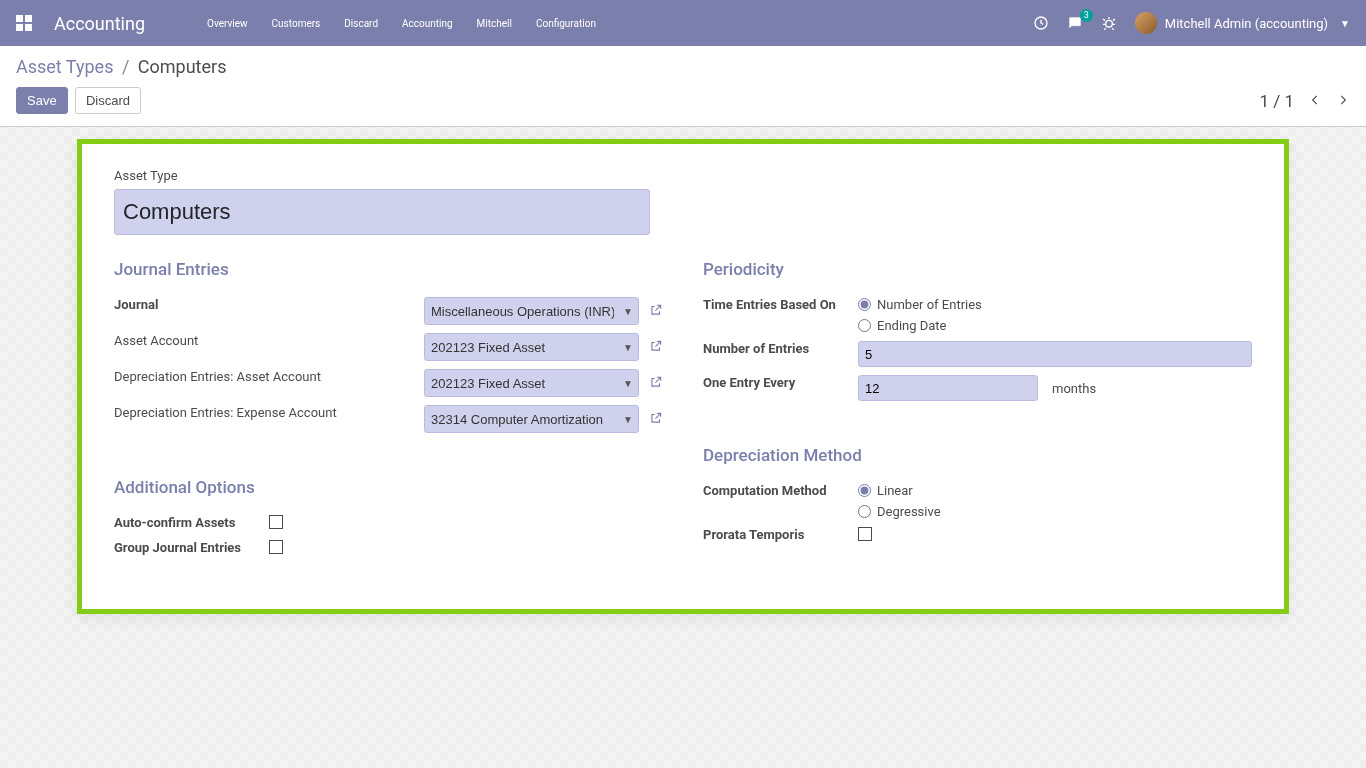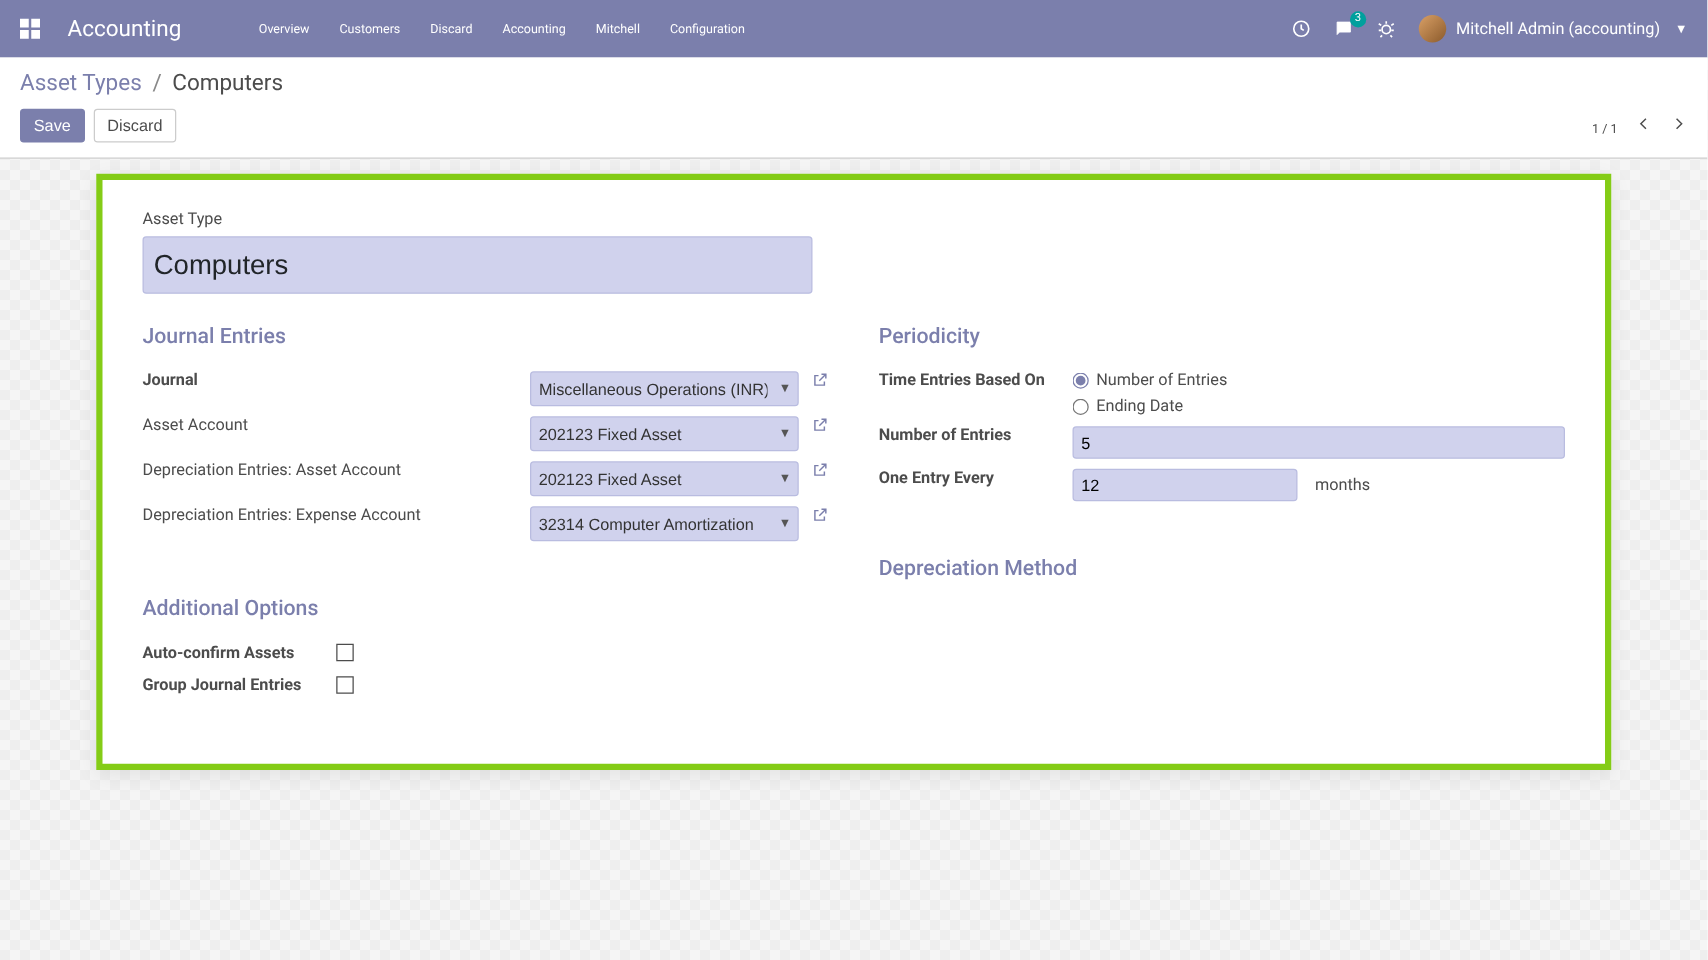--- a/index.html
+++ b/index.html
@@ -32,21 +32,21 @@
 
   
   .control-panel { background: #fff; border-bottom: 1px solid #ccc; padding: 10px 16px 12px; }
   .breadcrumb { font-size: 18px; margin-bottom: 10px; color: #4c4c4c; }
   .breadcrumb a { color: #7b7fac; text-decoration: none; cursor: pointer; }
   .breadcrumb .sep { color: #888; margin: 0 4px; }
   .cp-row { display: flex; align-items: center; justify-content: space-between; }
   .btn { display: inline-block; padding: 5px 10px; font-size: 13px; border-radius: 3px; cursor: pointer; border: 1px solid transparent; }
   .btn-primary { background: #7b7fac; color: #fff; border-color: #7b7fac; }
   .btn-secondary { background: #fff; color: #4c4c4c; border-color: #ccc; margin-left: 4px; }
-  .pager { display: flex; align-items: flex-end; gap: 14px; color: #4c4c4c; font-size: 10px; }
+  .pager { display: flex; align-items: flex-end; gap: 14px; color: #4c4c4c; font-size: 17px; }
   .pager .arrows { display:flex; gap:14px; }
   .pager svg { width: 14px; height: 14px; stroke: #4c4c4c; fill:none; stroke-width:2; cursor:pointer; }
 
   
   .sheet-wrap { display:flex; justify-content:center; padding: 12px 0 30px; }
   .sheet { width: 1212px; background: #fff; border: 5px solid #84cc16; box-shadow: 0 4px 16px rgba(0,0,0,.08); padding: 24px 32px 48px; }
   .title-label { font-size: 13px; color: #4c4c4c; margin-bottom: 6px; }
   .title-input { width: 536px; height: 46px; background: #d0d2ed; border: 1px solid #b9bce0; border-radius: 3px; font-size: 22px; padding: 4px 8px; color: #212529; }
 
   .columns { display:flex; gap: 40px; margin-top: 24px; }
@@ -55,21 +55,21 @@
 
   table.form { width: 100%; border-collapse: collapse; }
   table.form td { vertical-align: top; padding: 4px 0; font-size: 13px; }
   td.lbl { width: 270px; color: #4c4c4c; padding-right: 12px; }
   td.lbl.req { font-weight: 700; }
   td.val { }
 
   
   .col-right td.lbl { width: 155px; }
 
-  .m2o { display:flex; gap:10px;padding-left:40px; }
+  .m2o { display:flex; align-items:center; gap:10px;padding-left:40px; }
   .m2o-input { flex:1; position:relative; }
   .m2o-input input { width:100%; height:28px; background:#d0d2ed; border:1px solid #b9bce0; border-radius:3px; padding:2px 24px 2px 6px; font-size:13px; color:#333; }
   .m2o-input .dd { position:absolute; right:6px; top:50%; transform:translateY(-50%); pointer-events:none; font-size:10px; color:#555; }
   .ext-icon { cursor:pointer; }
   .ext-icon svg { width:14px; height:14px; stroke:#7b7fac; fill:none; stroke-width:2; }
 
   .m2o-narrow .m2o-input { max-width: 232px; }
 
   .radio-row { display:flex; flex-direction:column; gap:6px; }
   .radio-opt { display:flex; align-items:center; gap:6px; font-size:13px; cursor:pointer; }
@@ -271,16 +271,39 @@
               <div class="inline-row">
                 <input class="num-input num-narrow" value="12" style="">
                 <span>months</span>
               </div>
             </td>
           </tr>
         </tbody>
           </table>
 
         <h2 class="section section-space">Depreciation Method</h2>
+        <table class="form">
+          <tbody>
+              <tr>
+            <td class="lbl req">Computation Method</td>
+            <td class="val">
+              <div class="radio-row">
+                <label class="radio-opt">
+                      <input type="radio" name="dm" checked="" style="">
+                      <span>Linear</span>
+                    </label>
+                <label class="radio-opt">
+                      <input type="radio" name="dm" style="">
+                      <span>Degressive</span>
+                    </label>
+              </div>
+            </td>
+          </tr>
+          <tr>
+            <td class="lbl req">Prorata Temporis</td>
+            <td class="val"><span class="chk"></span></td>
+          </tr>
+        </tbody>
+          </table>
       </div>
     </div>
   </div>
 </div>
 
 </body></html>

